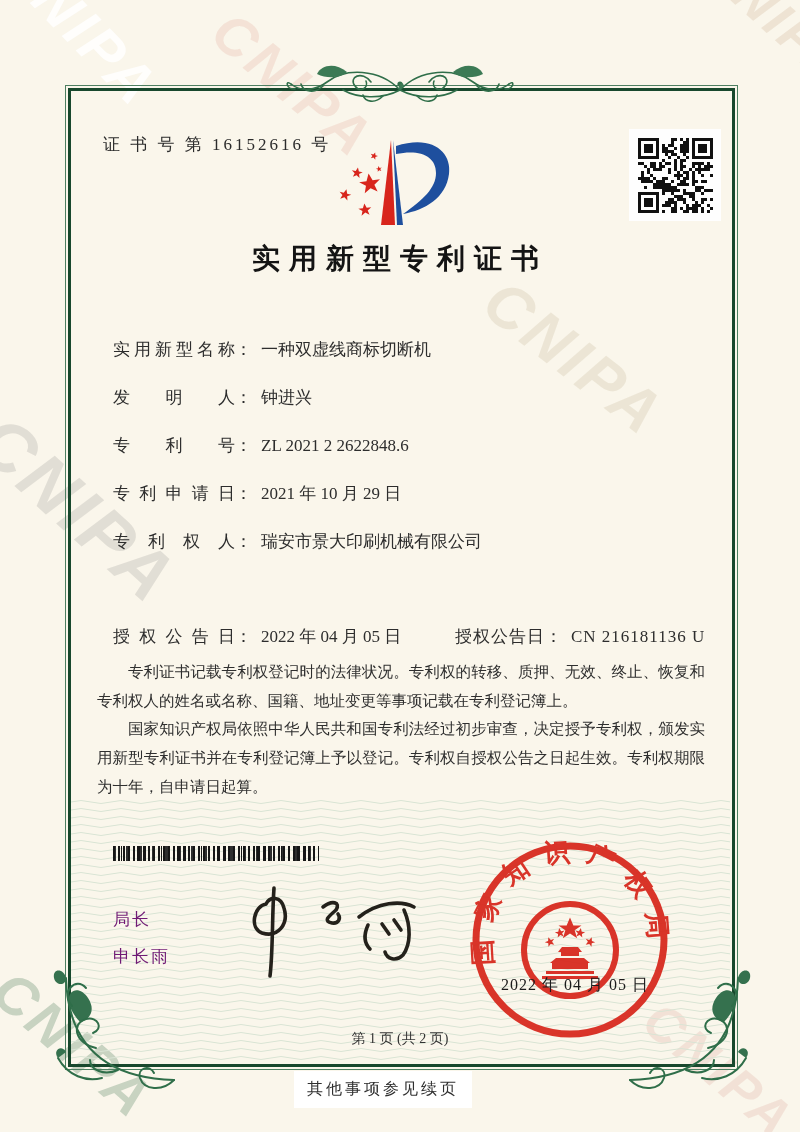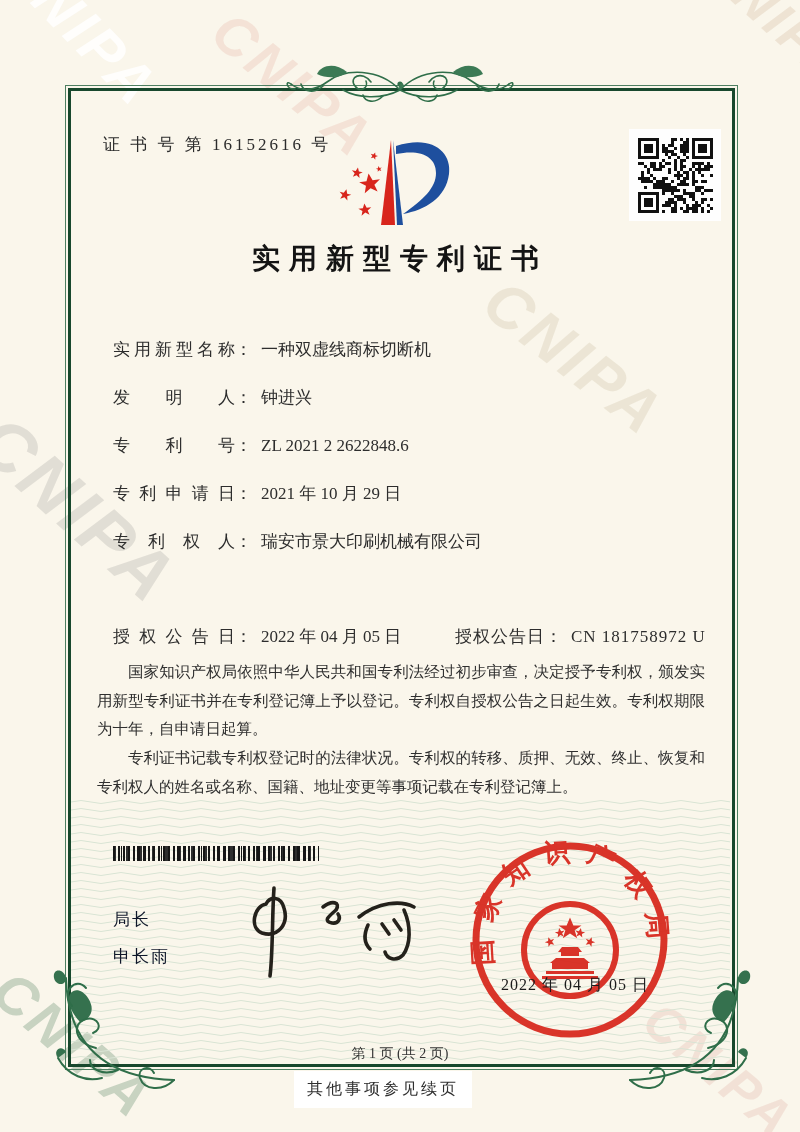--- a/index.html
+++ b/index.html
@@ -50,32 +50,32 @@
   .paras{position:absolute;left:97px;top:658px;width:608px;font-size:15.5px;
          line-height:1.85;color:#2f2f2f;text-align:justify;}
   .paras p{margin:0;text-indent:2em;}
 
   .barcode{position:absolute;left:113px;top:846px;width:206px;height:15px;
      background:
        repeating-linear-gradient(90deg,#161616 0 2px,transparent 2px 5px),
        repeating-linear-gradient(90deg,#161616 0 1px,transparent 1px 8px),
        repeating-linear-gradient(90deg,#2e2e2e 0 3px,transparent 3px 13px);}
 
-  .signer{position:absolute;left:113px;font-size:17px;color:#0f172a;
+  .signer{position:absolute;left:113px;font-size:17px;color:#701a75;
           font-family:"Liberation Sans","DejaVu Sans",sans-serif;letter-spacing:2px;}
   .signer-title{top:908px;}
   .signer-name{top:945px;text-align:right;}
   .signature{position:absolute;left:228px;top:876px;z-index:4;}
 
   .seal{position:absolute;left:468px;top:838px;z-index:5;}
   .seal-date{position:absolute;left:495px;top:975px;width:160px;text-align:center;
              font-size:16px;color:#1b1b1b;letter-spacing:1px;z-index:6;}
 
   .page-info{position:absolute;left:0;top:1030px;width:800px;text-align:center;
-             font-size:14px;color:#333;z-index:4;margin-top:15px;}
+             font-size:14px;color:#333;z-index:4;}
 
   .cont-box{position:absolute;left:294px;top:1071px;width:178px;height:37px;background:#ffffff;
             display:flex;align-items:center;justify-content:center;z-index:4;font-family:Liberation Serif, serif;}
   .cont-box span{font-size:16px;color:#2f2f2f;letter-spacing:3px;}
 </style>
 </head>
 <body>
 
 <div id="page">
 
@@ -391,27 +391,27 @@
     </div>
     <div class="row" style="top:482px">
       <span class="lb">专利申请日</span><span class="colon">：</span><span class="val">2021 年 10 月 29 日</span>
     </div>
     <div class="row" style="top:530px">
       <span class="lb">专 利 权 人</span><span class="colon">：</span><span class="val">瑞安市景大印刷机械有限公司</span>
     </div>
     <div class="row" style="top:625px">
       <span class="lb">授权公告日</span><span class="colon">：</span><span class="val">2022 年 04 月 05 日</span>
       <span class="grant2">
-        <span>授权公告日</span><span class="colon">：</span><span>CN 181758972 U</span>
+        <span>授权公告日</span><span class="colon">：</span><span>CN 216181136 U</span>
       </span>
     </div>
 
     <div class="paras">
+      <p>专利证书记载专利权登记时的法律状况。专利权的转移、质押、无效、终止、恢复和专利权人的姓名或名称、国籍、地址变更等事项记载在专利登记簿上。</p>
       <p>国家知识产权局依照中华人民共和国专利法经过初步审查，决定授予专利权，颁发实用新型专利证书并在专利登记簿上予以登记。专利权自授权公告之日起生效。专利权期限为十年，自申请日起算。</p>
-      <p>专利证书记载专利权登记时的法律状况。专利权的转移、质押、无效、终止、恢复和专利权人的姓名或名称、国籍、地址变更等事项记载在专利登记簿上。</p>
     </div>
 
     <div class="barcode"></div>
 
     <div class="signer signer-title">局长</div>
     <div class="signer signer-name">申长雨</div>
 
     <svg class="signature" width="210" height="115" viewBox="0 0 210 115">
       <g stroke="#24211b" fill="none" stroke-width="3.6" stroke-linecap="round" stroke-linejoin="round">
         <path d="M38 28 C 26 30 21 52 34 57 C 50 62 61 48 56 32 C 53 20 42 20 38 28"></path>

